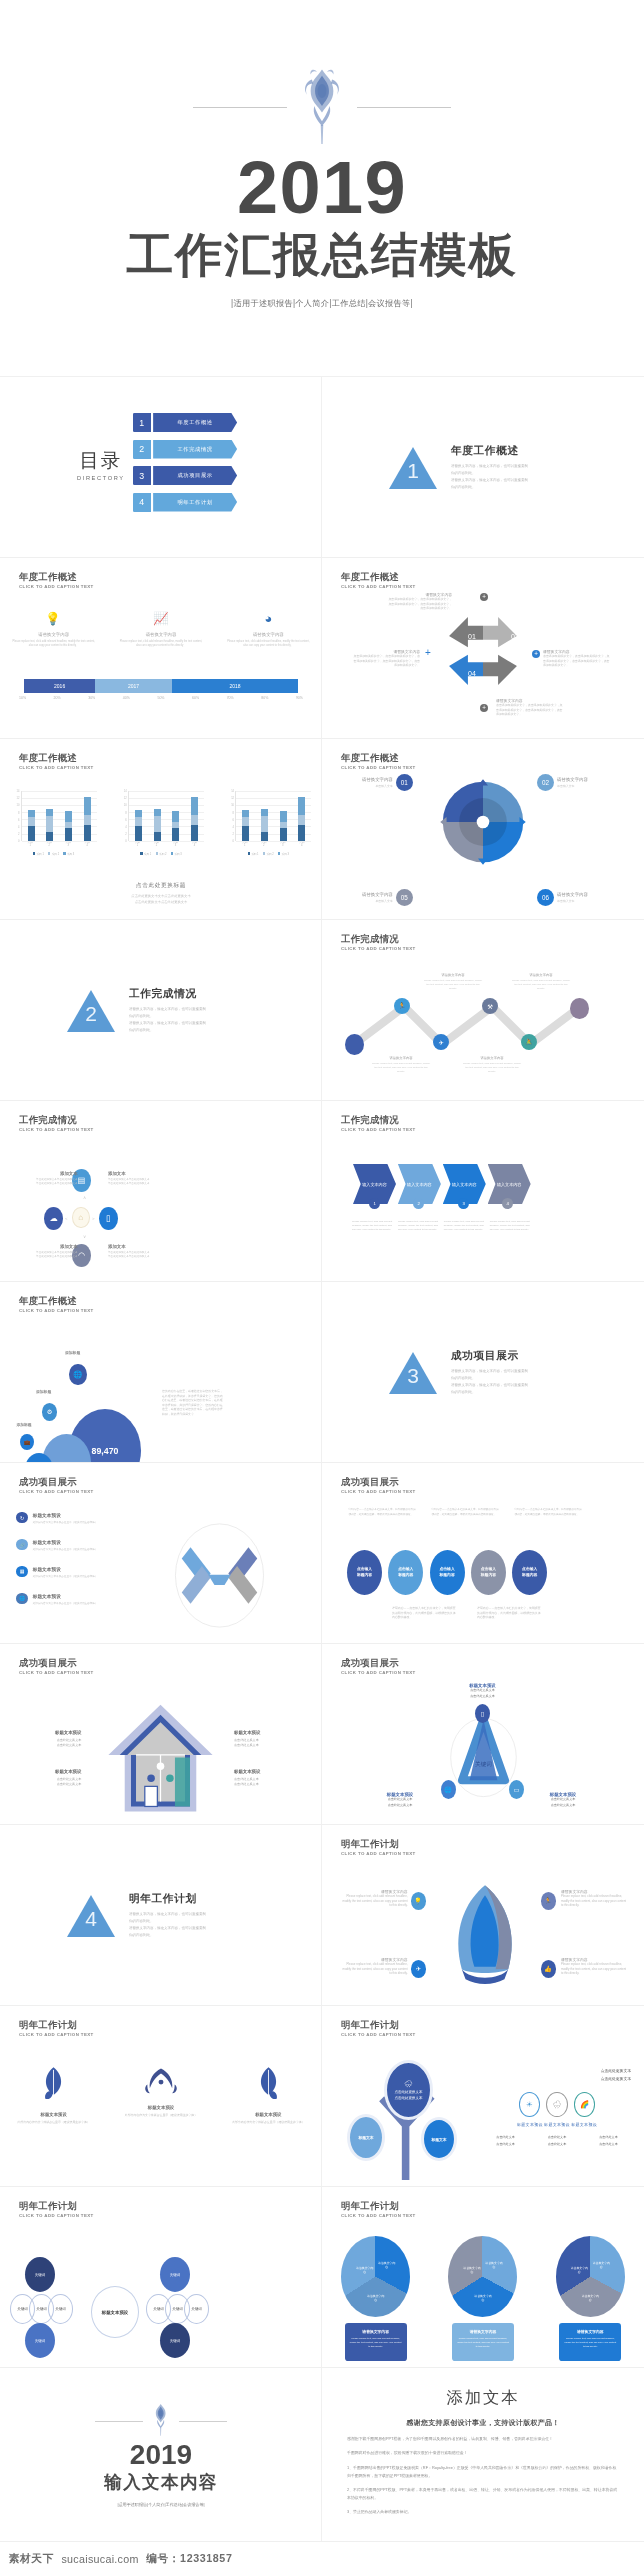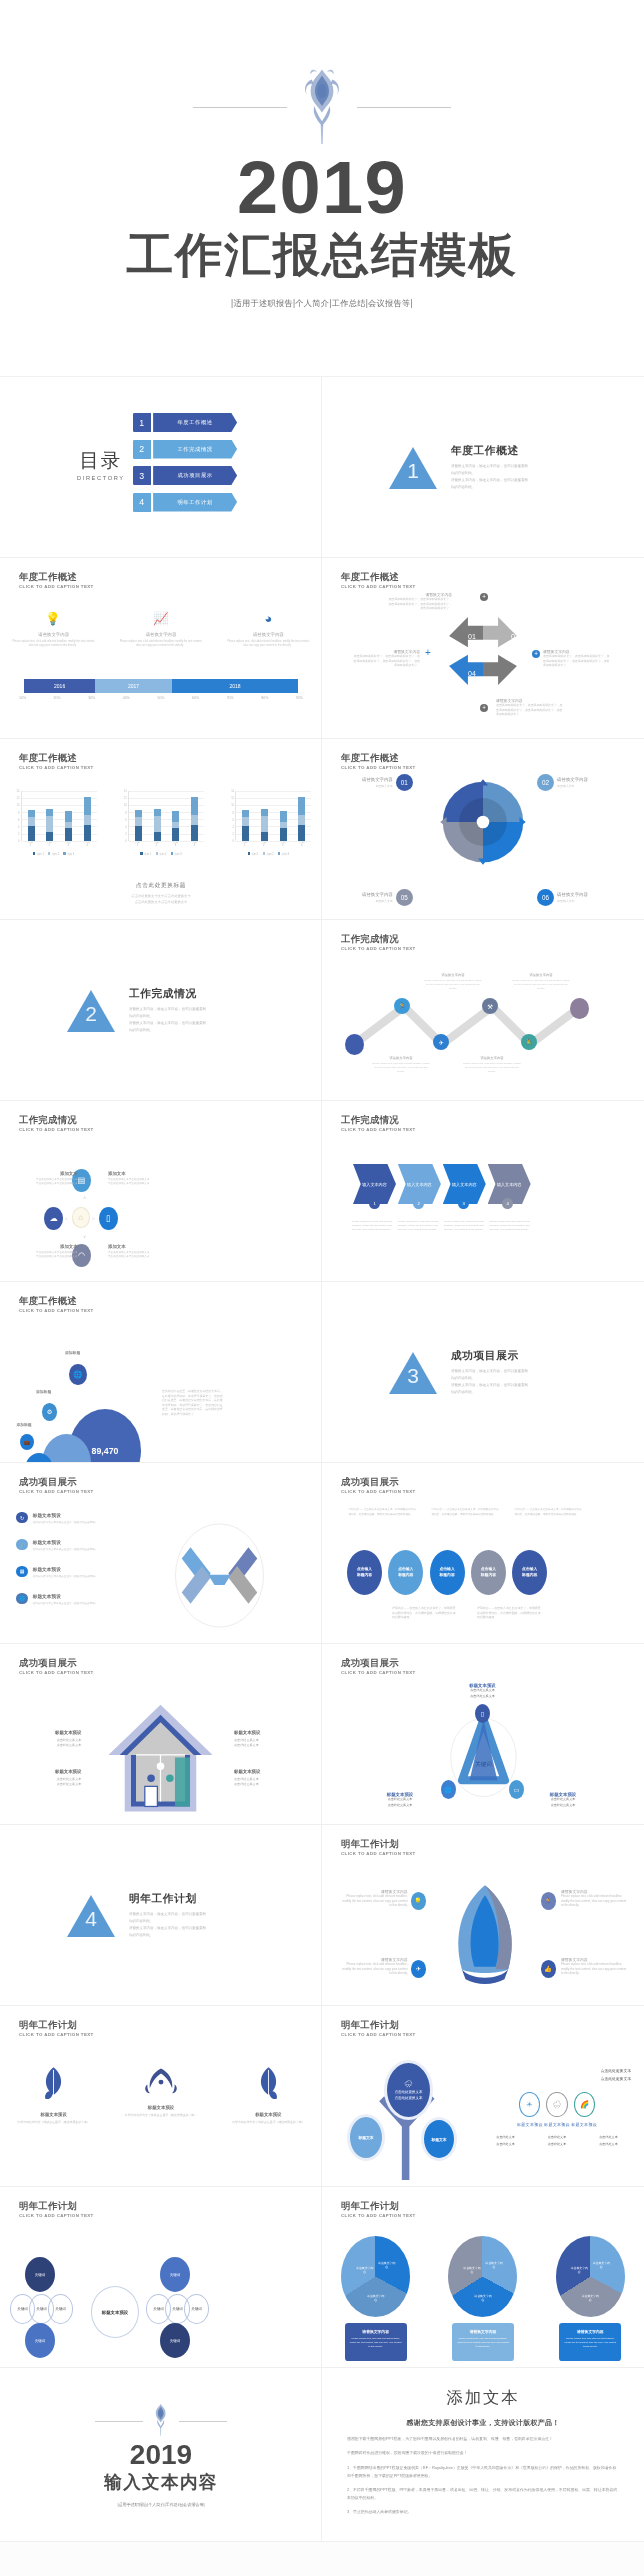--- a/index.html
+++ b/index.html
@@ -1121,15 +1121,20 @@
         <p>感谢您下载千图网原创PPT模板，为了您和千图网以及原创作者的利益，请勿复制、传播、销售，否则将承担法律责任！</p>
         <p>千图网将对作品进行维权，按照传播下载次数的十倍进行索取赔偿金！</p>
         <p>1、千图网网站出售的PPT模版是免版税类（RF：Royalty-free）正版受《中华人民共和国著作法》和《世界版权公约》的保护，作品的所有权、版权和著作权归千图网所有，您下载的是PPT模版素材使用权。</p>
         <p>2、不得将千图网的PPT模版、PPT素材，本身用于再出售，或者出租、出借、转让、分销、发布或者作为礼物供他人使用，不得转授权、出卖、转让本协议或本协议中的权利。</p>
         <p>3、禁止把作品纳入商标或服务标记。</p>
       </div>
     </div>
 
   </div>
 
+  <div class="footer">
+    <span class="f1">素材天下</span>
+    <span class="f2">sucaisucai.com</span>
+    <span class="f3">编号：12331857</span>
+  </div>
 
 </div>
 
 
 </body></html>

